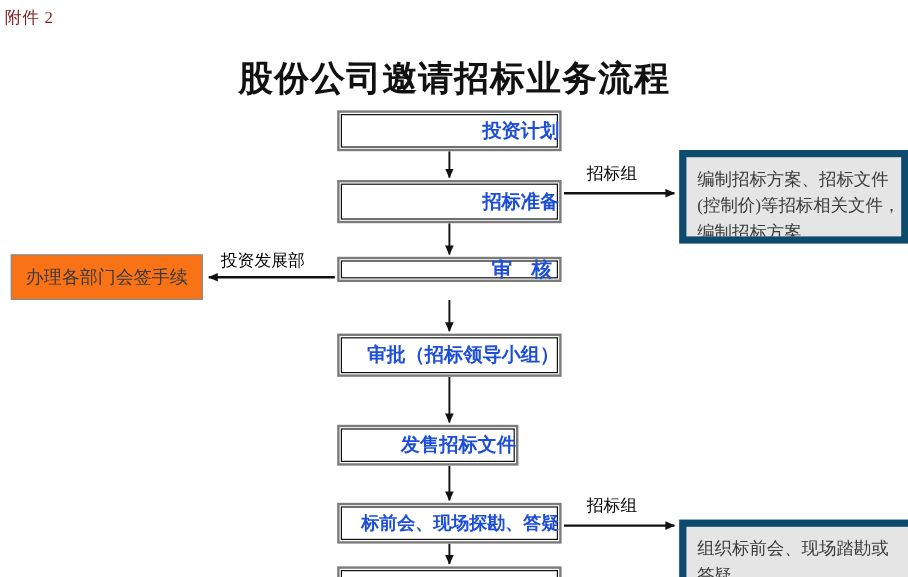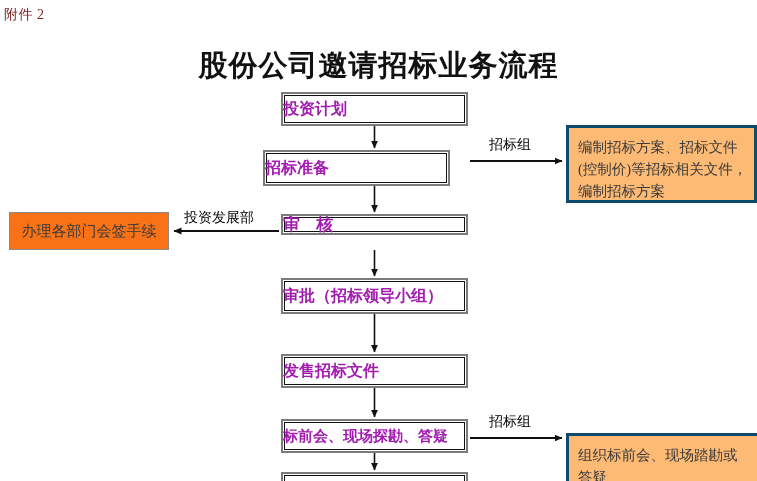--- a/index.html
+++ b/index.html
@@ -48,44 +48,44 @@
   }
 
   
   .flow-box {
     position: absolute;
     box-sizing: border-box;
     border: 2px solid #7b7b7b;
     background: #ffffff;
     display: flex;
     align-items: center;
-    justify-content: flex-start;
-    color: #a21caf;
+    justify-content: flex-end;
+    color: #1d4ed8;
     font-weight: bold;
     font-family: "Liberation Serif", "DejaVu Serif", serif;
     overflow: hidden;
   }
   .flow-box .inner-rule {
     position: absolute;
     left: 1px; top: 1px; right: 1px; bottom: 1px;
     border: 1px solid #111111;
     pointer-events: none;
   }
   .flow-box .box-text {
     position: relative;
     z-index: 2;
     white-space: nowrap;
   }
 
   
   .note-box {
     position: absolute;
     box-sizing: border-box;
-    border: 3px solid #0c4a6e;
-    background: #fdba74;
+    border: 6px solid #0c4a6e;
+    background: #e5e5e5;
     color: #3a3a3a;
     font-size: 14.5px;
     line-height: 22px;
     padding: 8px 9px 6px 9px;
     font-family: "Liberation Serif", "DejaVu Serif", serif;
     overflow: hidden;
   }
   .note-box .note-line {
     display: block;
     white-space: nowrap;
@@ -151,36 +151,36 @@
     <line x1="279" y1="231" x2="174" y2="231" stroke="#111111" stroke-width="2" marker-end="url(#arrow-end)"></line>
 
     <line x1="470" y1="438" x2="562" y2="438" stroke="#111111" stroke-width="2" marker-end="url(#arrow-end)"></line>
   </svg>
 
   <div class="flow-box" style="left:281px; top:92px; width:187px; height:34px; font-size:16px;">
     <span class="inner-rule"></span>
     <span class="box-text">投资计划</span>
   </div>
 
-  <div class="flow-box" style="left:263px; top:150px; width:187px; height:36px; font-size:16px;">
+  <div class="flow-box" style="left:281px; top:150px; width:187px; height:36px; font-size:16px;">
     <span class="inner-rule"></span>
     <span class="box-text">招标准备</span>
   </div>
 
   <div class="flow-box" style="left:281px; top:214px; width:187px; height:21px; font-size:17px; letter-spacing:6px;">
     <span class="inner-rule"></span>
     <span class="box-text">审  核</span>
   </div>
 
   <div class="flow-box" style="left:281px; top:278px; width:187px; height:36px; font-size:16px;">
     <span class="inner-rule"></span>
     <span class="box-text">审批（招标领导小组）</span>
   </div>
 
-  <div class="flow-box" style="left:281px; top:354px; width:187px; height:34px; font-size:16px;">
+  <div class="flow-box" style="left:281px; top:354px; width:151px; height:34px; font-size:16px;">
     <span class="inner-rule"></span>
     <span class="box-text">发售招标文件</span>
   </div>
 
   <div class="flow-box" style="left:281px; top:419px; width:187px; height:34px; font-size:15px;">
     <span class="inner-rule"></span>
     <span class="box-text">标前会、现场探勘、答疑</span>
   </div>
 
   <div class="flow-box" style="left:281px; top:472px; width:187px; height:30px; font-size:15px;">

